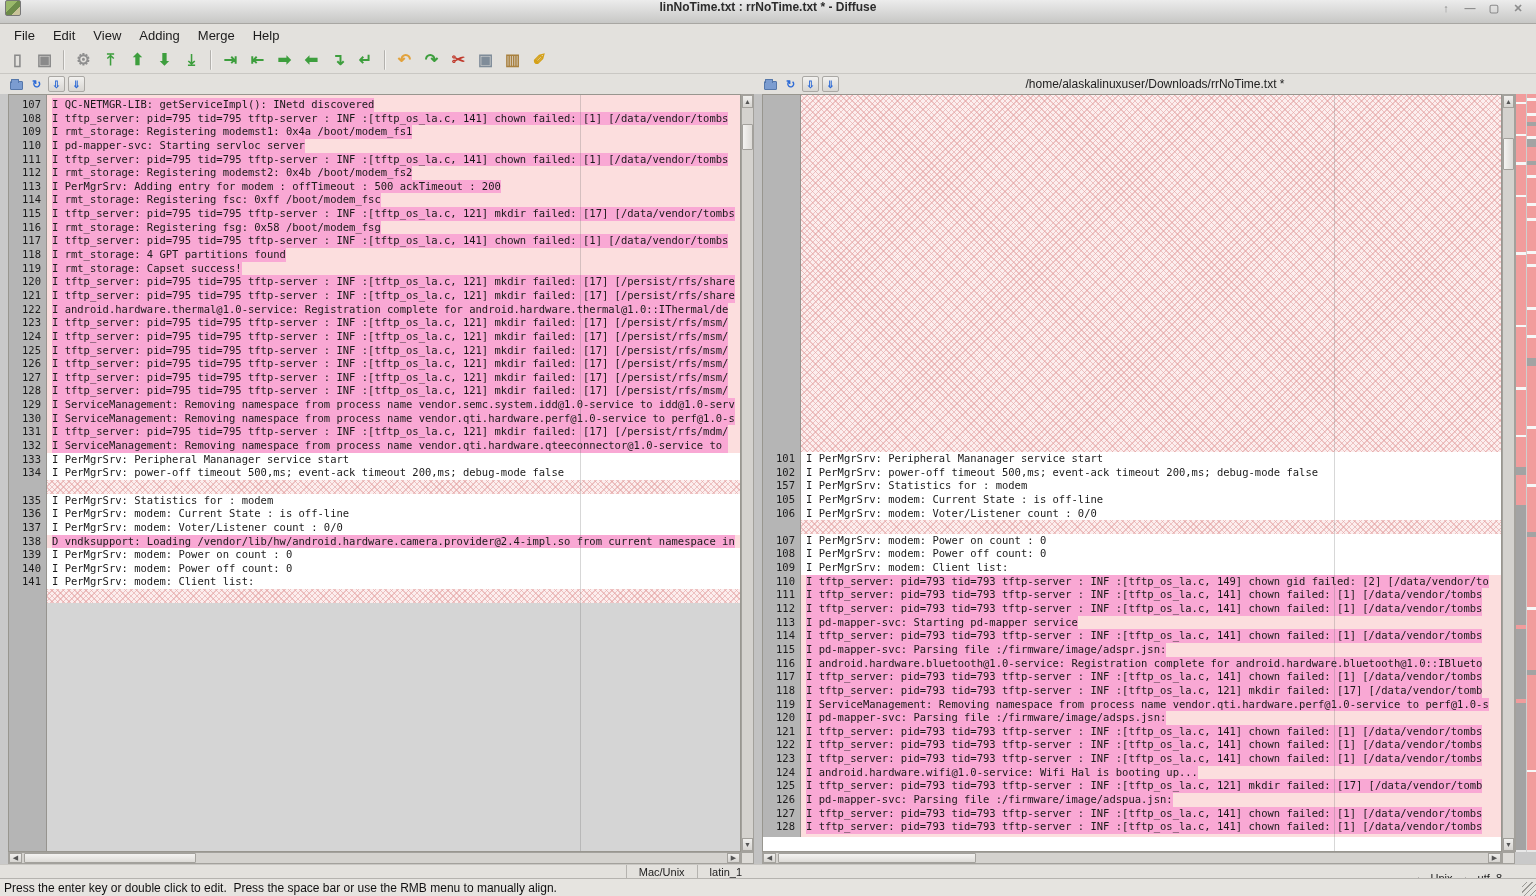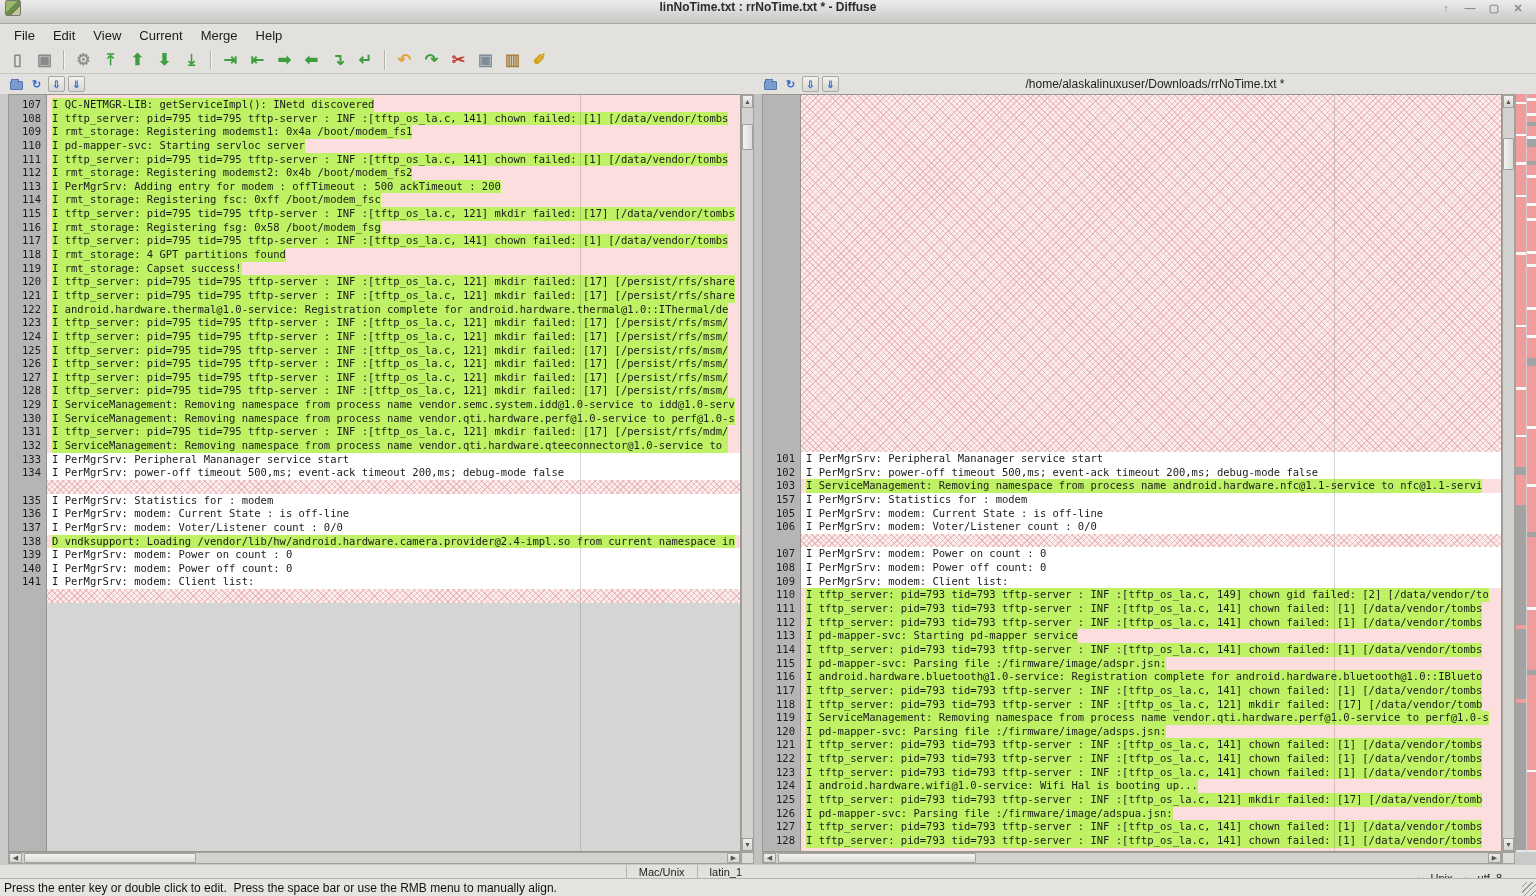--- a/index.html
+++ b/index.html
@@ -48,21 +48,21 @@
   .pane.right { width:740px; }
   .pane-rows { position:relative; display:flex; flex-direction:column; height:100%; overflow:hidden;
                font-family:"DejaVu Sans Mono", monospace; font-size:10.5px; }
   .pane-rows::after { content:""; position:absolute; left:571px; top:0; bottom:0; width:1px; background:rgba(110,110,110,.28); }
   .row { display:flex; height:13.65px; flex:none; overflow:hidden; }
   .ln { width:38px; flex:none; background:#b5b5b5; border-right:1px solid #96948f; text-align:right;
         padding-right:5px; color:#1c1c1c; line-height:13.65px; }
   .txt { flex:1; padding-left:5px; white-space:pre; overflow:hidden; line-height:13.65px; background:#fff; }
   .hl { display:inline-block; min-height:13px; }
   .c-diff .txt { background:#fcdede; }
-  .c-diff .hl { background:#bef264; }
+  .c-diff .hl { background:#f9a8d4; }
   .c-same .txt { background:#ffffff; }
   .c-gap .txt { background-color:#fceeee;
     background-image:repeating-linear-gradient(45deg,rgba(226,158,158,.55) 0 1px,transparent 1px 4px),
                      repeating-linear-gradient(135deg,rgba(226,158,158,.55) 0 1px,transparent 1px 4px); }
   .c-end { flex:1; }
   .c-end .txt { background:#d5d5d5; }
 
   .pane-gap { width:8px; background:#c2c2c2; }
 
   
@@ -131,21 +131,21 @@
         <span>✕</span>
       </div>
     </div>
 </div>
 
 <div class="menubar">
 
 <div class="menu-item"><span>File</span></div>
     <div class="menu-item"><span>Edit</span></div>
     <div class="menu-item"><span>View</span></div>
-    <div class="menu-item"><span>Current</span></div>
+    <div class="menu-item"><span>Adding</span></div>
     <div class="menu-item"><span>Merge</span></div>
     <div class="menu-item"><span>Help</span></div>
   </div>
 
 <div class="toolbar">
 
 <div class="tbtn" style="color: rgb(138, 138, 138);">
       <span class="tglyph">▯</span>
     </div>
     <div class="tbtn" style="color: rgb(138, 138, 138);">
@@ -447,24 +447,20 @@
         <div class="row c-same">
           <span class="ln">101</span>
           <span class="txt"><span class="hl">I PerMgrSrv: Peripheral Mananager service start</span></span>
         </div>
 
         <div class="row c-same">
           <span class="ln">102</span>
           <span class="txt"><span class="hl">I PerMgrSrv: power-off timeout 500,ms; event-ack timeout 200,ms; debug-mode false</span></span>
         </div>
 
-        <div class="row c-diff">
-          <span class="ln">103</span>
-          <span class="txt"><span class="hl">I ServiceManagement: Removing namespace from process name android.hardware.nfc@1.1-service to nfc@1.1-servi</span></span>
-        </div>
 
         <div class="row c-same">
           <span class="ln">157</span>
           <span class="txt"><span class="hl">I PerMgrSrv: Statistics for : modem</span></span>
         </div>
 
         <div class="row c-same">
           <span class="ln">105</span>
           <span class="txt"><span class="hl">I PerMgrSrv: modem: Current State : is off-line</span></span>
         </div>

